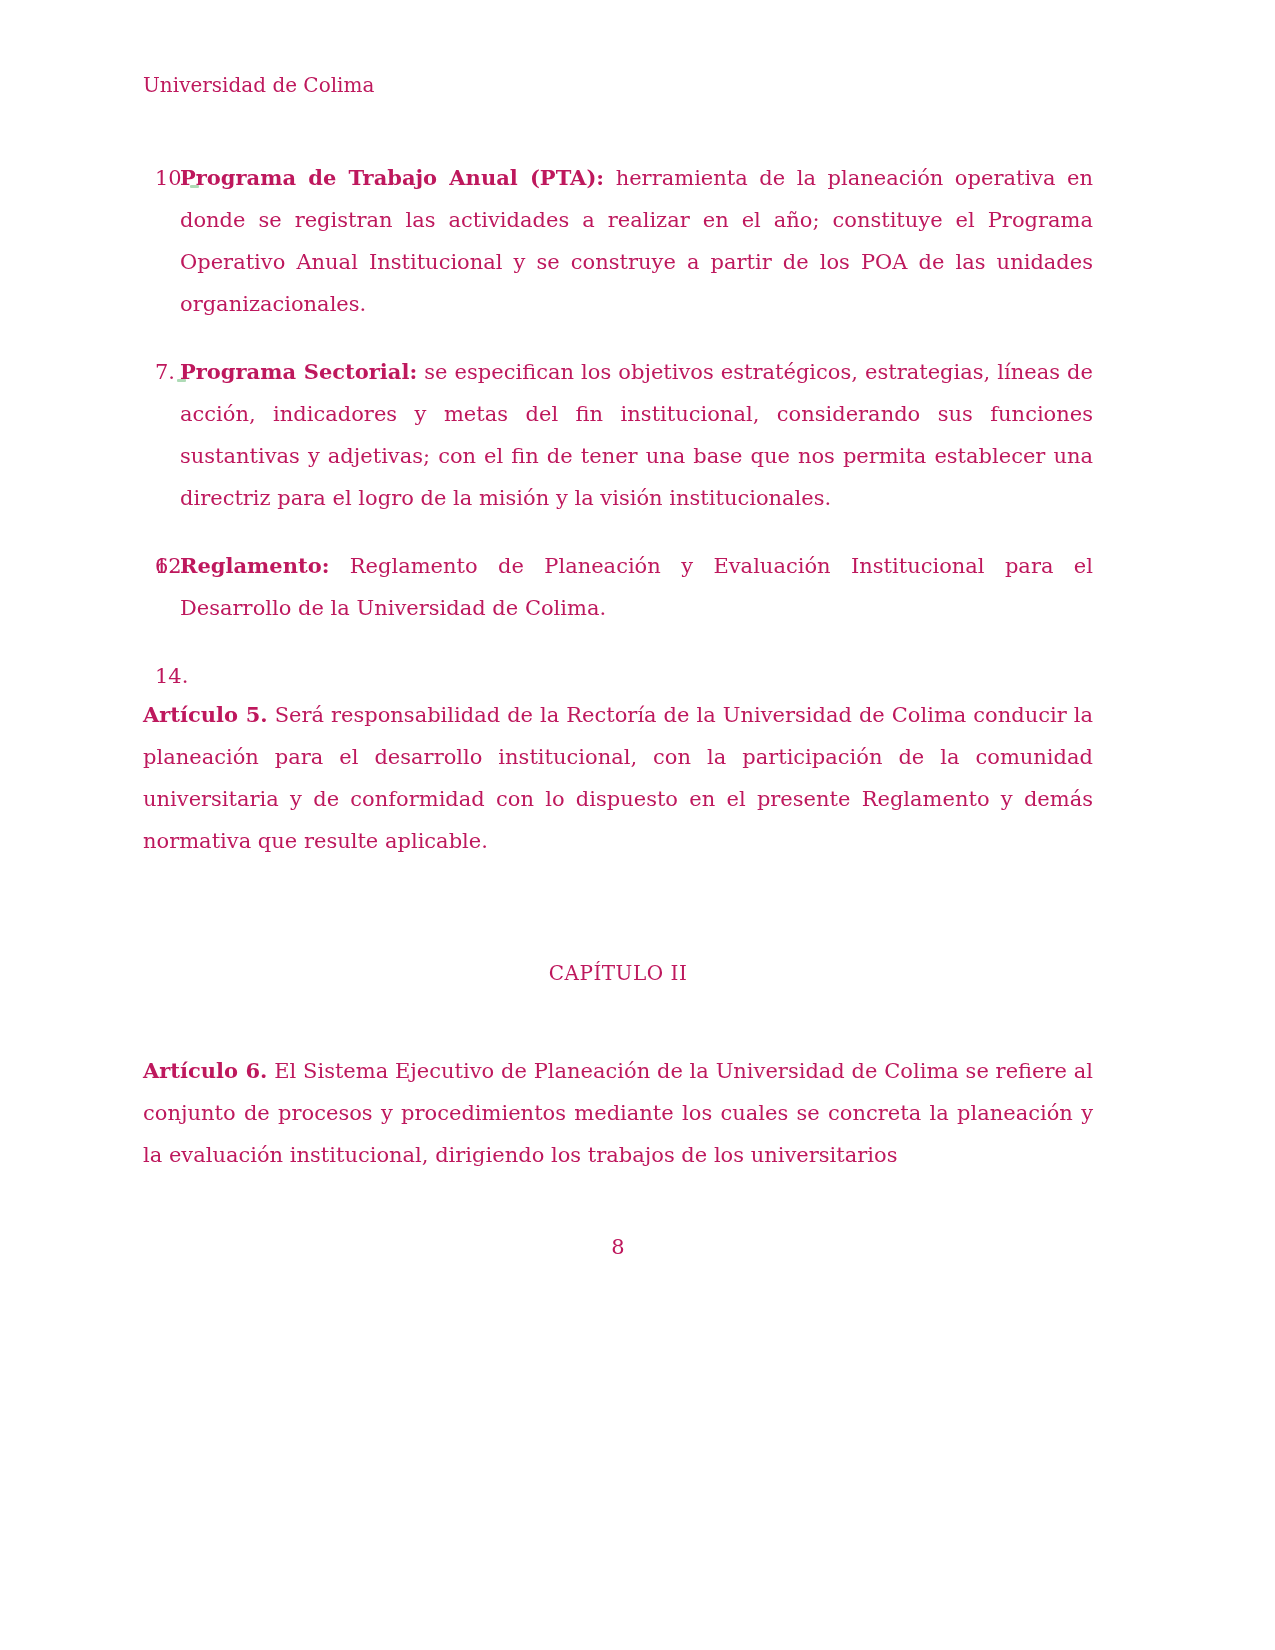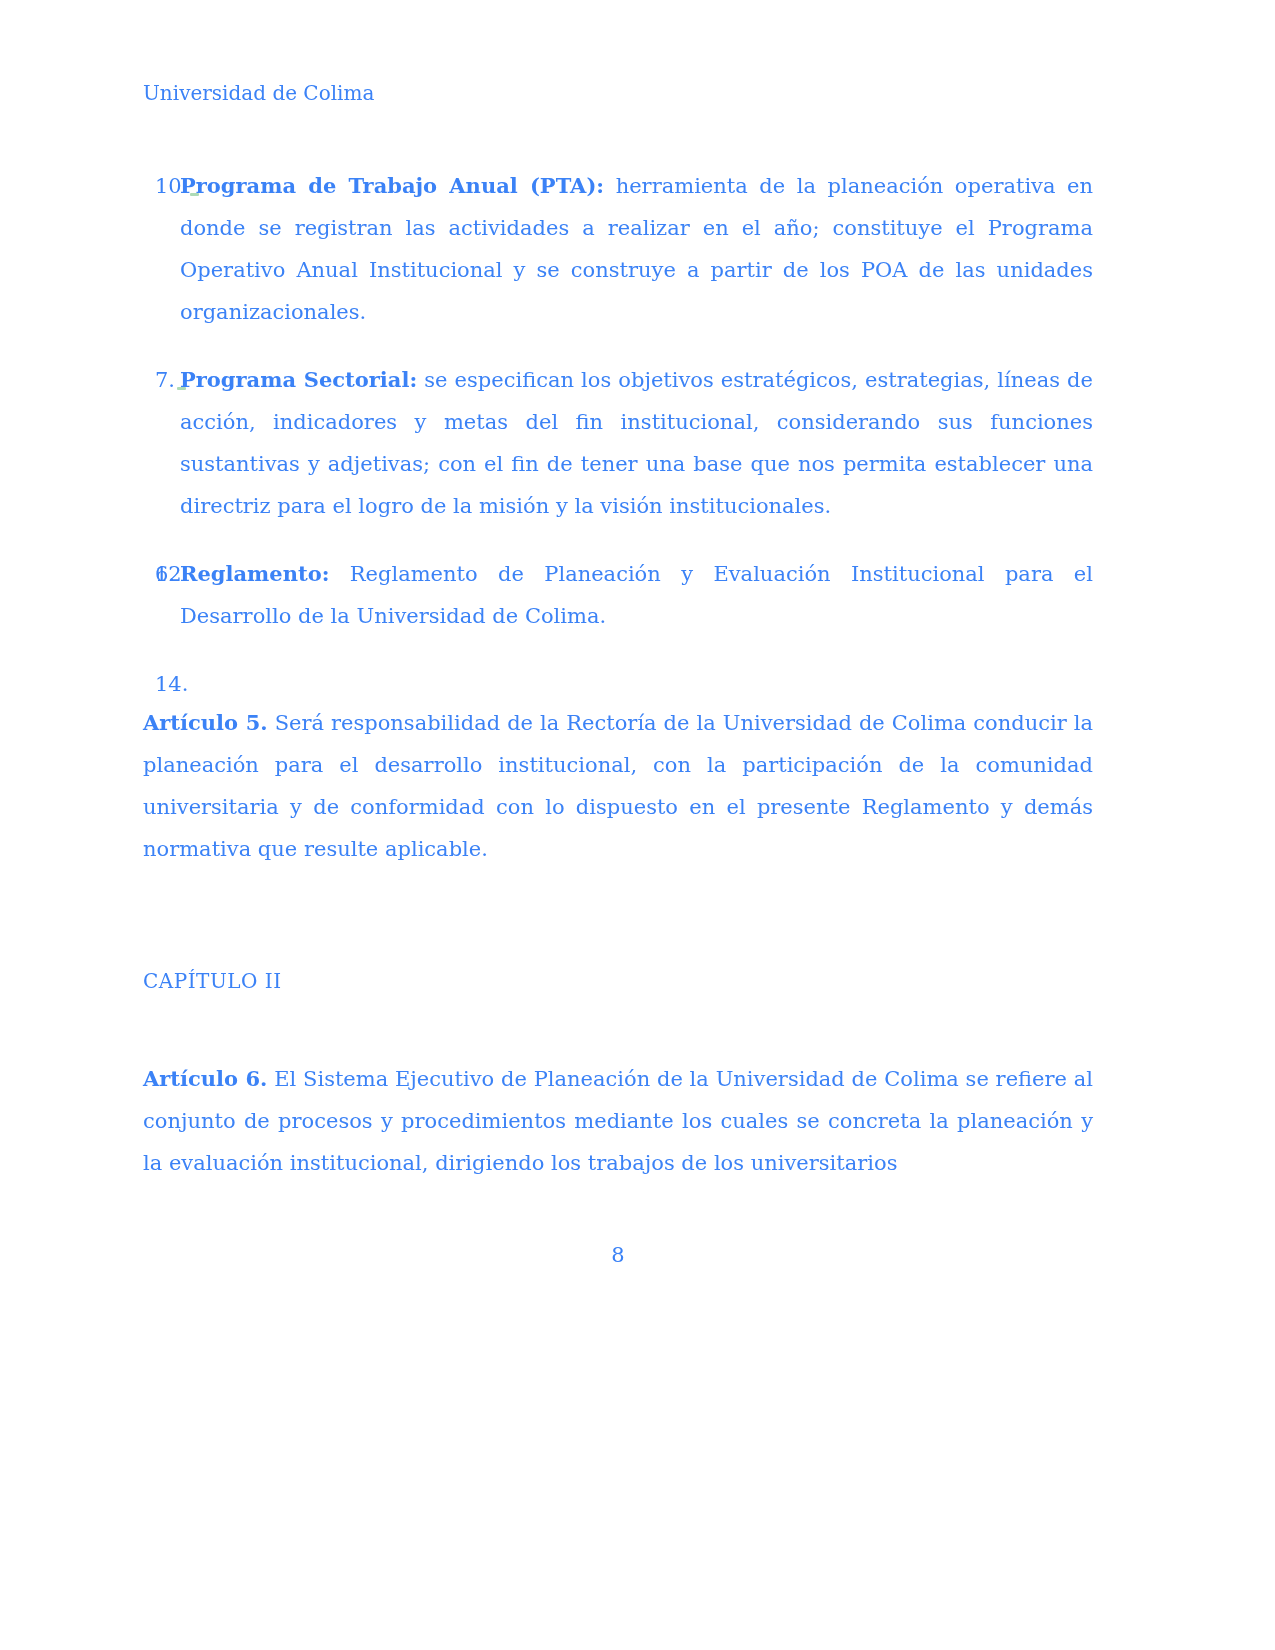--- a/index.html
+++ b/index.html
@@ -7,22 +7,21 @@
     padding: 0;
     background: #ffffff;
   }
   .page {
     position: relative;
     width: 1275px;
     height: 1318px;
     background: #ffffff;
     overflow: hidden;
     font-family: "DejaVu Serif", "Liberation Serif", serif;
-    color: #3b82f6;
-    margin-top: 8px;
+    color: #be185d;
   }
   .content {
     position: absolute;
     top: 73px;
     left: 143px;
     width: 950px;
   }
   .doc-header {
     font-size: 20px;
     line-height: 24px;
@@ -54,21 +53,21 @@
   }
   b { font-weight: bold; }
   .article {
     font-size: 21px;
     line-height: 42px;
     text-align: justify;
     margin: 0;
   }
   .article-5 { margin-top: 65px; }
   .article-6 { margin-top: 64px; }
-  .chapter { margin-top: 98px; }
+  .chapter { margin-top: 98px; text-align: center; }
   .chapter-label {
     font-size: 20px;
     line-height: 26px;
     letter-spacing: 0.5px;
   }
   .chapter-title {
     font-size: 33px;
     line-height: 40px;
     margin-top: 10px;
   }

